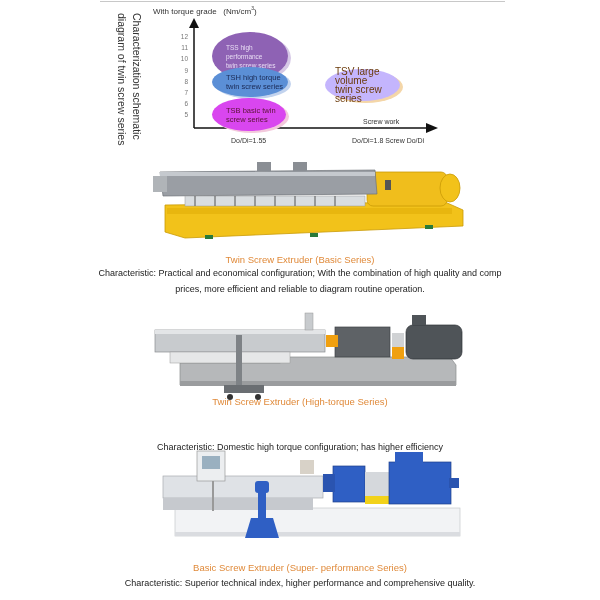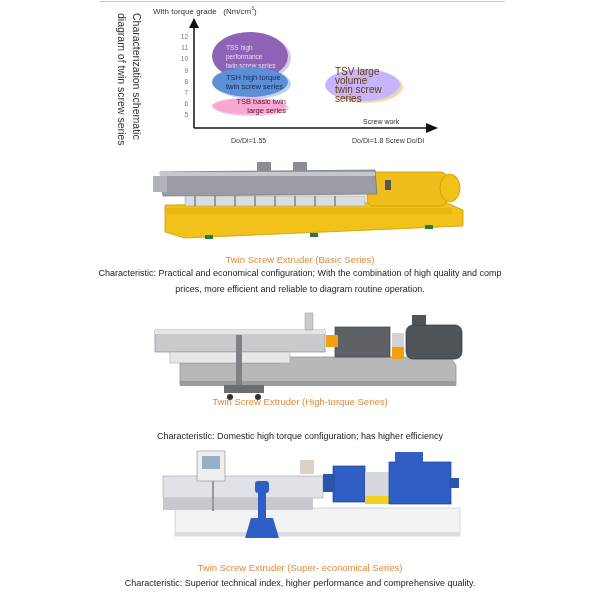--- a/index.html
+++ b/index.html
@@ -55,23 +55,23 @@
   </div>
 
   <div class="abs ell" style="left:212px;top:32px;width:76px;height:48px;background:#8e62b4;box-shadow:3px 2px 0 #d6c8e6;color:#e8dcf4;font-size:6.5px;">
     <span>TSS high performance</span>
     <span>twin screw series</span>
   </div>
   <div class="abs ell" style="left:212px;top:67px;width:76px;height:30px;background:#5b8fd6;box-shadow:3px 2px 0 #c2d3ee;color:#1b2a55;font-size:7.5px;">
     <span>TSH high torque</span>
     <span>twin screw series</span>
   </div>
-  <div class="abs ell" style="left:212px;top:98px;width:74px;height:16px;background:#f9a8d4;box-shadow:3px 2px 0 #f3c9dc;color:#5a1435;font-size:7.5px;align-items:flex-end;">
+  <div class="abs ell" style="left:212px;top:98px;width:74px;height:33px;background:#d946ef;box-shadow:3px 2px 0 #f3c9dc;color:#5a1435;font-size:7.5px;">
     <span>TSB basic twin</span>
-    <span>large series</span>
+    <span>screw series</span>
   </div>
   <div class="abs ell" style="left:325px;top:69px;width:75px;height:32px;background:#c4b5fd;box-shadow:3px 2px 0 #f4d6a8;color:#6a3a0a;font-size:10px;padding-left:10px;">
     <span>TSV large volume</span>
     <span>twin screw series</span>
   </div>
 
   <div class="abs axis-xlabel" style="left:363px;top:118px;">Screw work</div>
   <div class="abs axis-xlabel" style="left:231px;top:137px;">Do/Di=1.55</div>
   <div class="abs axis-xlabel" style="left:352px;top:137px;">Do/Di=1.8 Screw Do/Di</div>
 </div>
@@ -129,21 +129,21 @@
 
   <rect x="256" y="20" width="56" height="34" rx="7" fill="#4f5458" stroke="#2f3438" stroke-width="0.7"></rect>
   <rect x="262" y="10" width="14" height="10" fill="#4f5458"></rect>
 
   <rect x="86" y="30" width="6" height="50" fill="#7e8286"></rect>
   <rect x="74" y="80" width="40" height="8" fill="#6a6e72"></rect>
   <circle cx="80" cy="92" r="3" fill="#333"></circle>
     <circle cx="108" cy="92" r="3" fill="#333"></circle>
 </svg>
 <div class="abs caption-title" style="top:396px;">Twin Screw Extruder (High-torque Series)</div>
-<div class="abs caption-body" style="top:429px;">Characteristic: Domestic high torque configuration; has higher efficiency</div>
+<div class="abs caption-body" style="top:440px;">Characteristic: Domestic high torque configuration; has higher efficiency</div>
 
 <svg class="abs" style="left:155px;top:448px;" width="320" height="105" viewBox="0 0 320 105">
 
   <rect x="20" y="60" width="285" height="28" fill="#f2f3f5" stroke="#c6c8cc" stroke-width="0.7"></rect>
   <rect x="20" y="84" width="285" height="4" fill="#dadce0"></rect>
 
   <rect x="8" y="28" width="160" height="22" fill="#dfe2e6" stroke="#a8abb0" stroke-width="0.7"></rect>
   <rect x="8" y="50" width="150" height="12" fill="#c6c9ce"></rect>
 
   <rect x="42" y="3" width="28" height="30" fill="#eceef0" stroke="#999" stroke-width="0.7"></rect>
@@ -159,14 +159,14 @@
   <rect x="178" y="18" width="32" height="36" fill="#2f5fc4" stroke="#1e3f8a" stroke-width="0.7"></rect>
   <rect x="168" y="26" width="12" height="18" fill="#2a54b0"></rect>
 
   <rect x="210" y="24" width="24" height="28" fill="#d5d8dc"></rect>
   <rect x="210" y="48" width="24" height="8" fill="#f2d21a"></rect>
 
   <rect x="234" y="14" width="62" height="42" fill="#2f5fc4" stroke="#1e3f8a" stroke-width="0.7"></rect>
   <rect x="240" y="4" width="28" height="12" fill="#2f5fc4"></rect>
   <rect x="294" y="30" width="10" height="10" fill="#2a54b0"></rect>
 </svg>
-<div class="abs caption-title" style="top:562px;">Twin Screw Extruder (Super- economical Series)</div>
+<div class="abs caption-title" style="top:562px;">Basic Screw Extruder (Super- performance Series)</div>
 <div class="abs caption-body" style="top:576px;">Characteristic: Superior technical index, higher performance and comprehensive quality.</div>
 
 </body></html>

